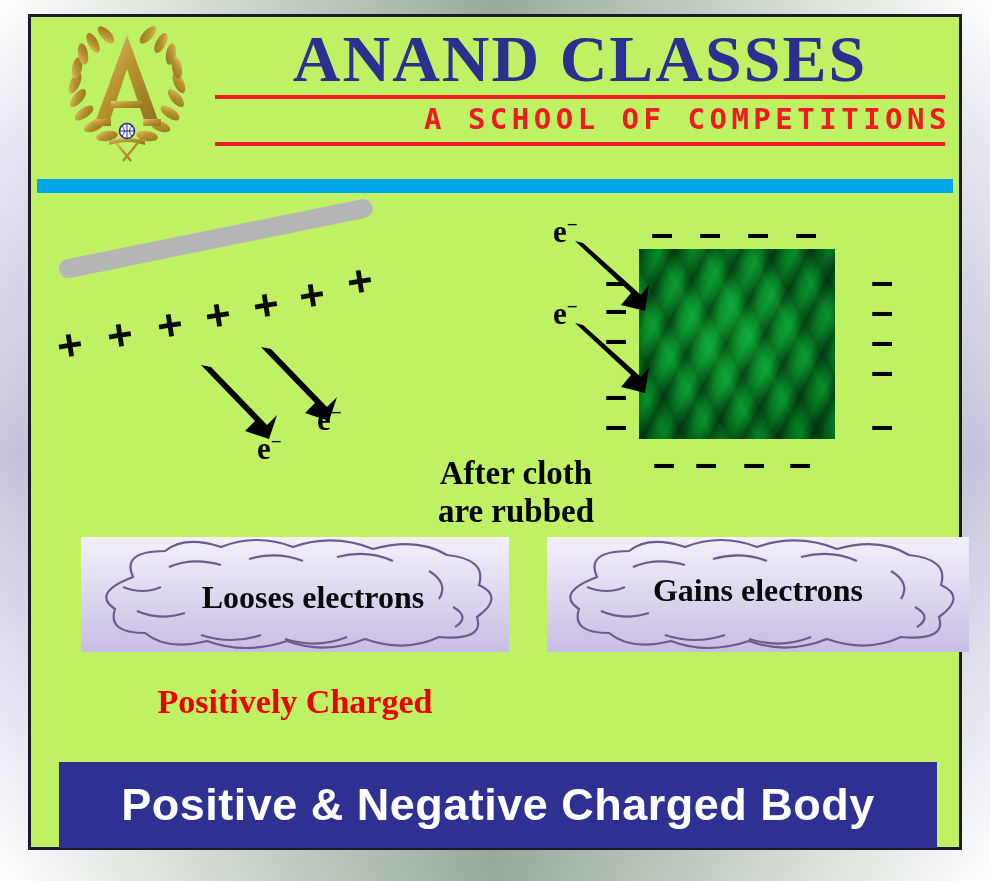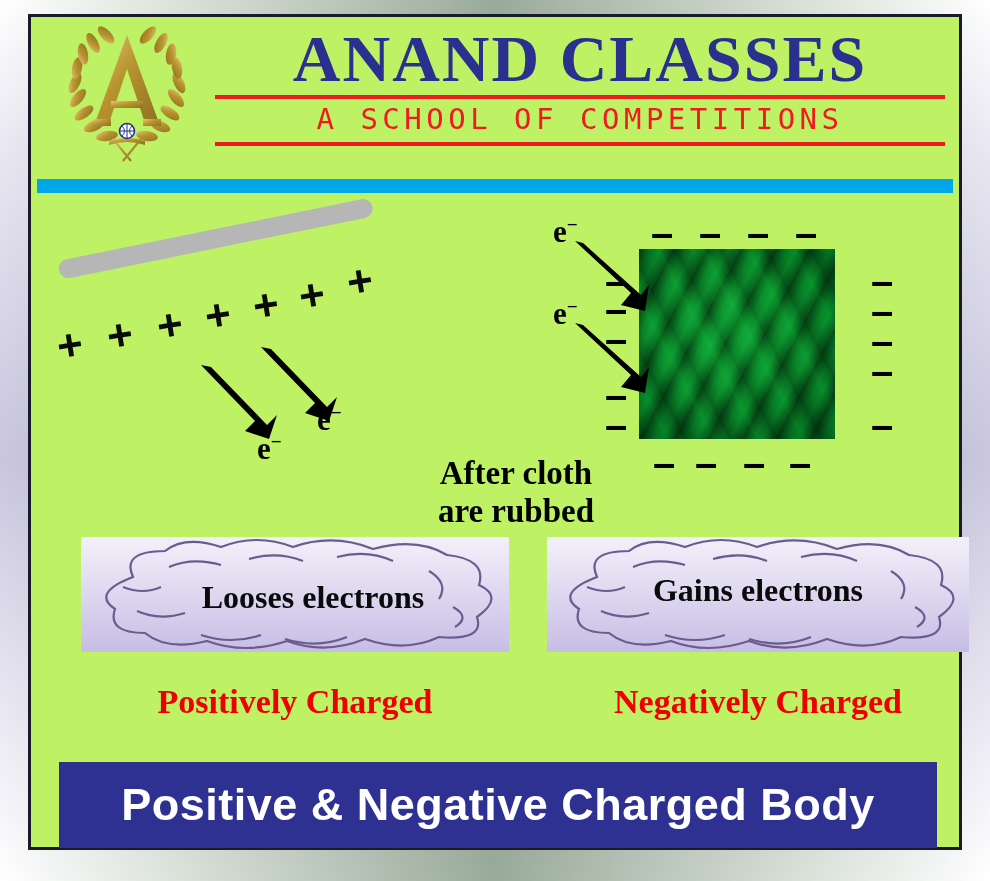--- a/index.html
+++ b/index.html
@@ -62,25 +62,25 @@
     text-align: center;
     white-space: nowrap;
   }
   .brand-rule {
     height: 4px;
     background: #ee1b24;
     margin: 3px 6px 0 6px;
   }
   #brand-subtitle {
     font-family: "DejaVu Sans Mono", monospace;
-    font-weight: normal;
+    font-weight: bold;
     font-size: 29px;
     letter-spacing: 4.5px;
     color: #ee1b24;
-    text-align: center;
+    text-align: right;
     line-height: 1.25;
     padding: 2px 0 1px 0;
     white-space: nowrap;
   }
 
   
   #cyan-bar {
     position: absolute;
     left: 6px; top: 162px;
     width: calc(100% - 12px);
@@ -402,19 +402,18 @@
         <path d="M118 98 Q148 108 178 98"></path>
         <path d="M202 102 Q234 112 264 100"></path>
         <path d="M54 74 Q76 84 102 76"></path>
         <path d="M40 50 Q60 58 78 50"></path>
       </g>
     </svg>
     <div class="cloud-text">Gains electrons</div>
   </div>
 
   <div class="charge-caption" id="caption-left">Positively Charged</div>
-  <div class="charge-caption" id="caption-right">Negatively Charged</div>
 
   <div id="banner">
     <span id="banner-text">Positive &amp; Negative Charged Body</span>
   </div>
 
 </div>
 
 </body></html>

